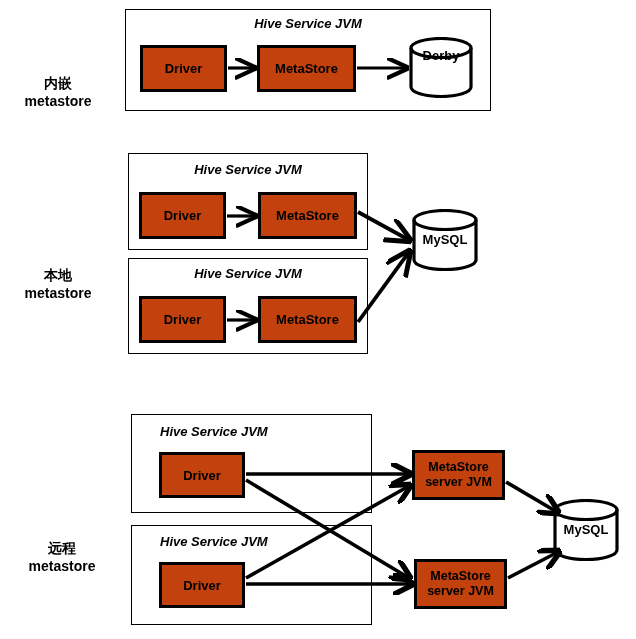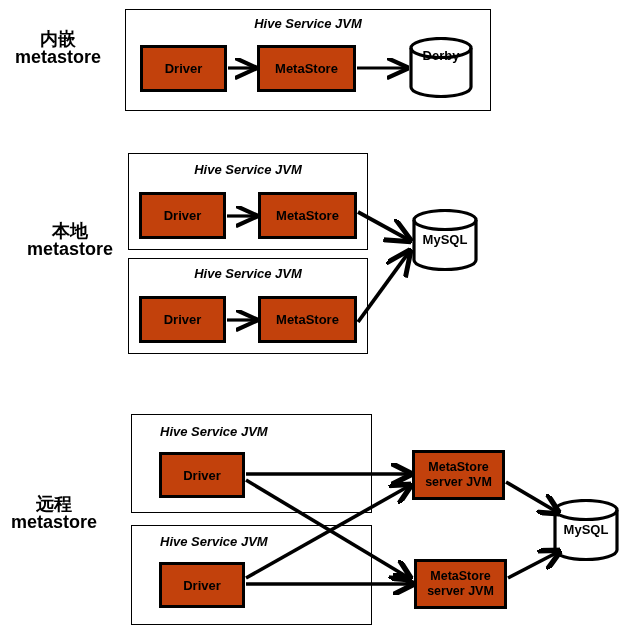--- a/index.html
+++ b/index.html
@@ -14,24 +14,25 @@
     position: relative;
     width: 636px;
     height: 639px;
     background: #ffffff;
     overflow: hidden;
   }
   .side-label {
     position: absolute;
     text-align: center;
     font-weight: bold;
-    font-size: 18px;
+    font-size: 14px;
     line-height: 18px;
     color: #000000;
     white-space: pre-line;
+    margin-top: 44px;
   }
   .jvm-box {
     position: absolute;
     border: 1px solid #000000;
     background: transparent;
     box-sizing: border-box;
   }
   .jvm-title {
     position: absolute;
     font-weight: bold;
@@ -103,21 +104,21 @@
   <div class="cyl" style="left:408px; top:37px; width:66px; height:61px;">
     <svg width="66" height="61" viewBox="0 0 66 61">
       <ellipse cx="33" cy="11" rx="30" ry="9.5" fill="#ffffff" stroke="#000000" stroke-width="3.2"></ellipse>
       <path d="M3,11 L3,50" stroke="#000000" stroke-width="3.2" fill="none"></path>
       <path d="M63,11 L63,50" stroke="#000000" stroke-width="3.2" fill="none"></path>
       <path d="M3,50 A30,9.5 0 0 0 63,50" stroke="#000000" stroke-width="3.2" fill="none"></path>
     </svg>
     <div class="cyl-label" style="top:11px;">Derby</div>
   </div>
 
-  <div class="side-label" style="left:18px; top:222px; width:104px;">本地
+  <div class="side-label" style="left:6px; top:222px; width:104px;">本地
 metastore</div>
 
   <div class="jvm-box" style="left:128px; top:153px; width:240px; height:97px;"></div>
 
   <div class="jvm-title" style="left:128px; top:162px; width:240px; text-align:center;">Hive Service JVM</div>
 
   <div class="node-box" style="left:139px; top:192px; width:87px; height:47px;">Driver</div>
 
   <div class="node-box" style="left:258px; top:192px; width:99px; height:47px;">MetaStore</div>
 
@@ -132,21 +133,21 @@
   <div class="cyl" style="left:411px; top:209px; width:68px; height:63px;">
     <svg width="68" height="63" viewBox="0 0 68 63">
       <ellipse cx="34" cy="11" rx="31" ry="9.5" fill="#ffffff" stroke="#000000" stroke-width="3.2"></ellipse>
       <path d="M3,11 L3,51" stroke="#000000" stroke-width="3.2" fill="none"></path>
       <path d="M65,11 L65,51" stroke="#000000" stroke-width="3.2" fill="none"></path>
       <path d="M3,51 A31,9.5 0 0 0 65,51" stroke="#000000" stroke-width="3.2" fill="none"></path>
     </svg>
     <div class="cyl-label" style="top:23px;">MySQL</div>
   </div>
 
-  <div class="side-label" style="left:2px; top:495px; width:104px;">远程
+  <div class="side-label" style="left:10px; top:495px; width:104px;">远程
 metastore</div>
 
   <div class="jvm-box" style="left:131px; top:414px; width:241px; height:99px;"></div>
 
   <div class="jvm-title" style="left:160px; top:424px;">Hive Service JVM</div>
 
   <div class="node-box" style="left:159px; top:452px; width:86px; height:46px;">Driver</div>
 
   <div class="jvm-box" style="left:131px; top:525px; width:241px; height:100px;"></div>
 

